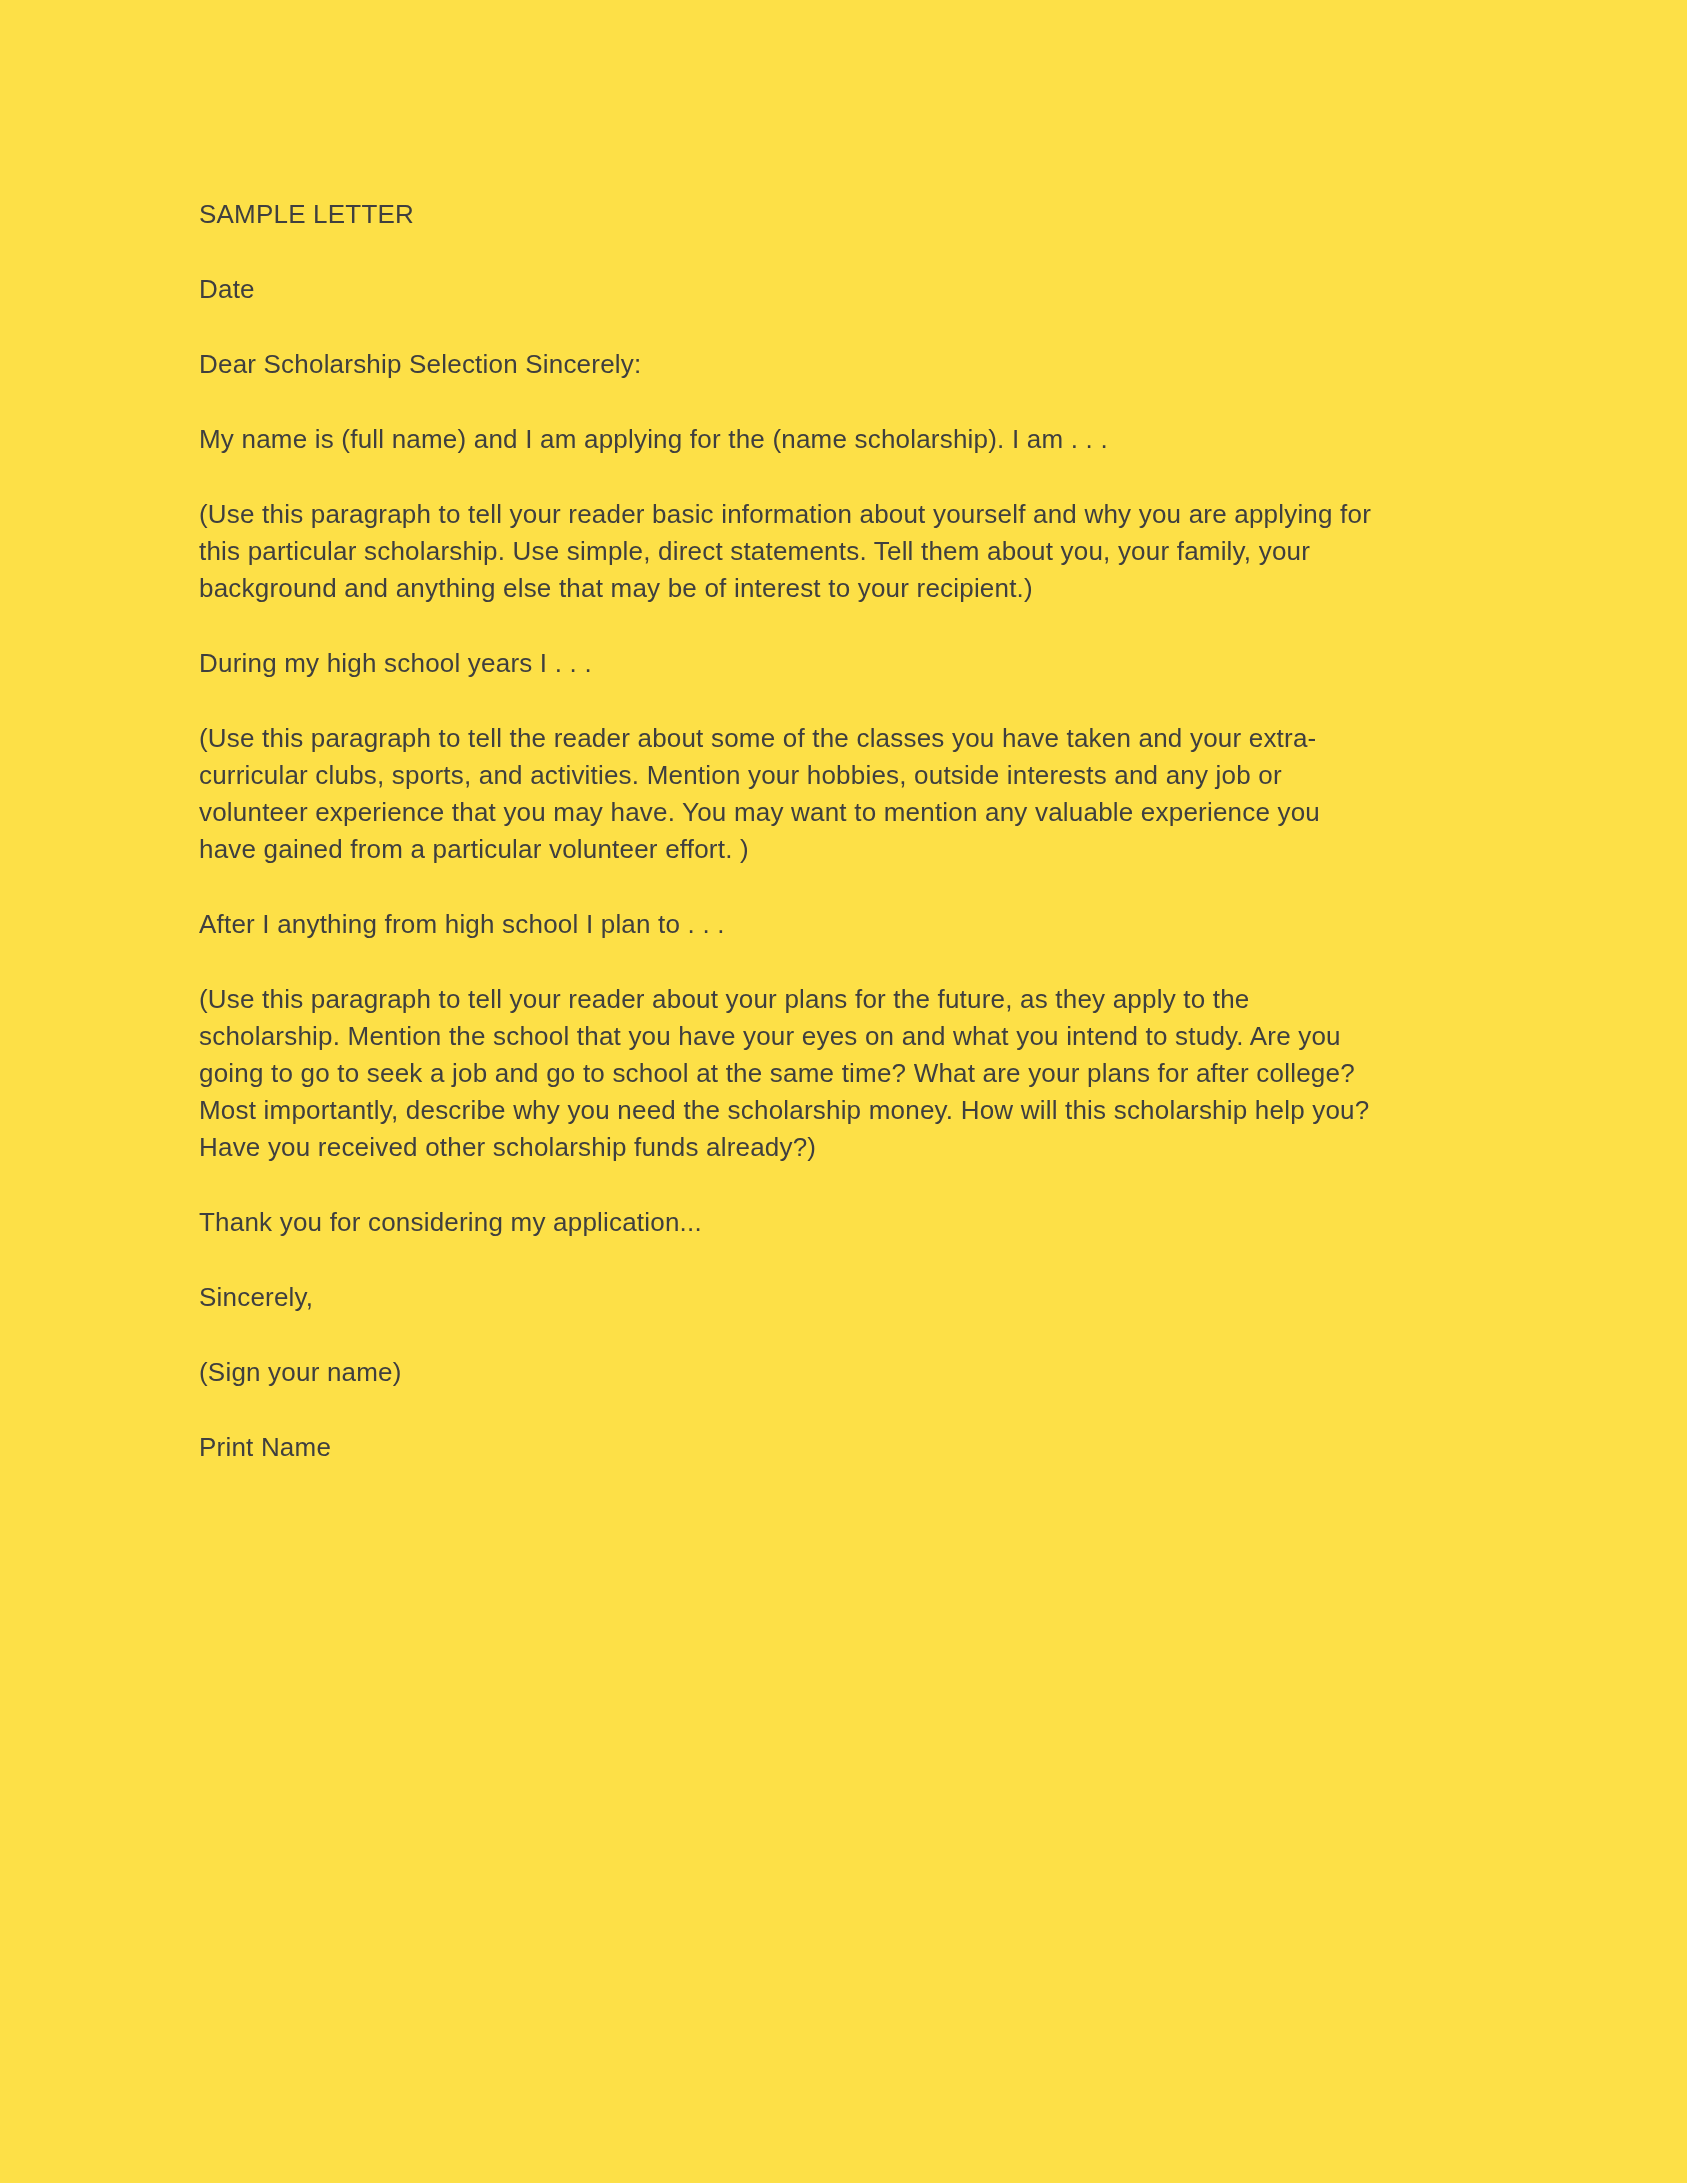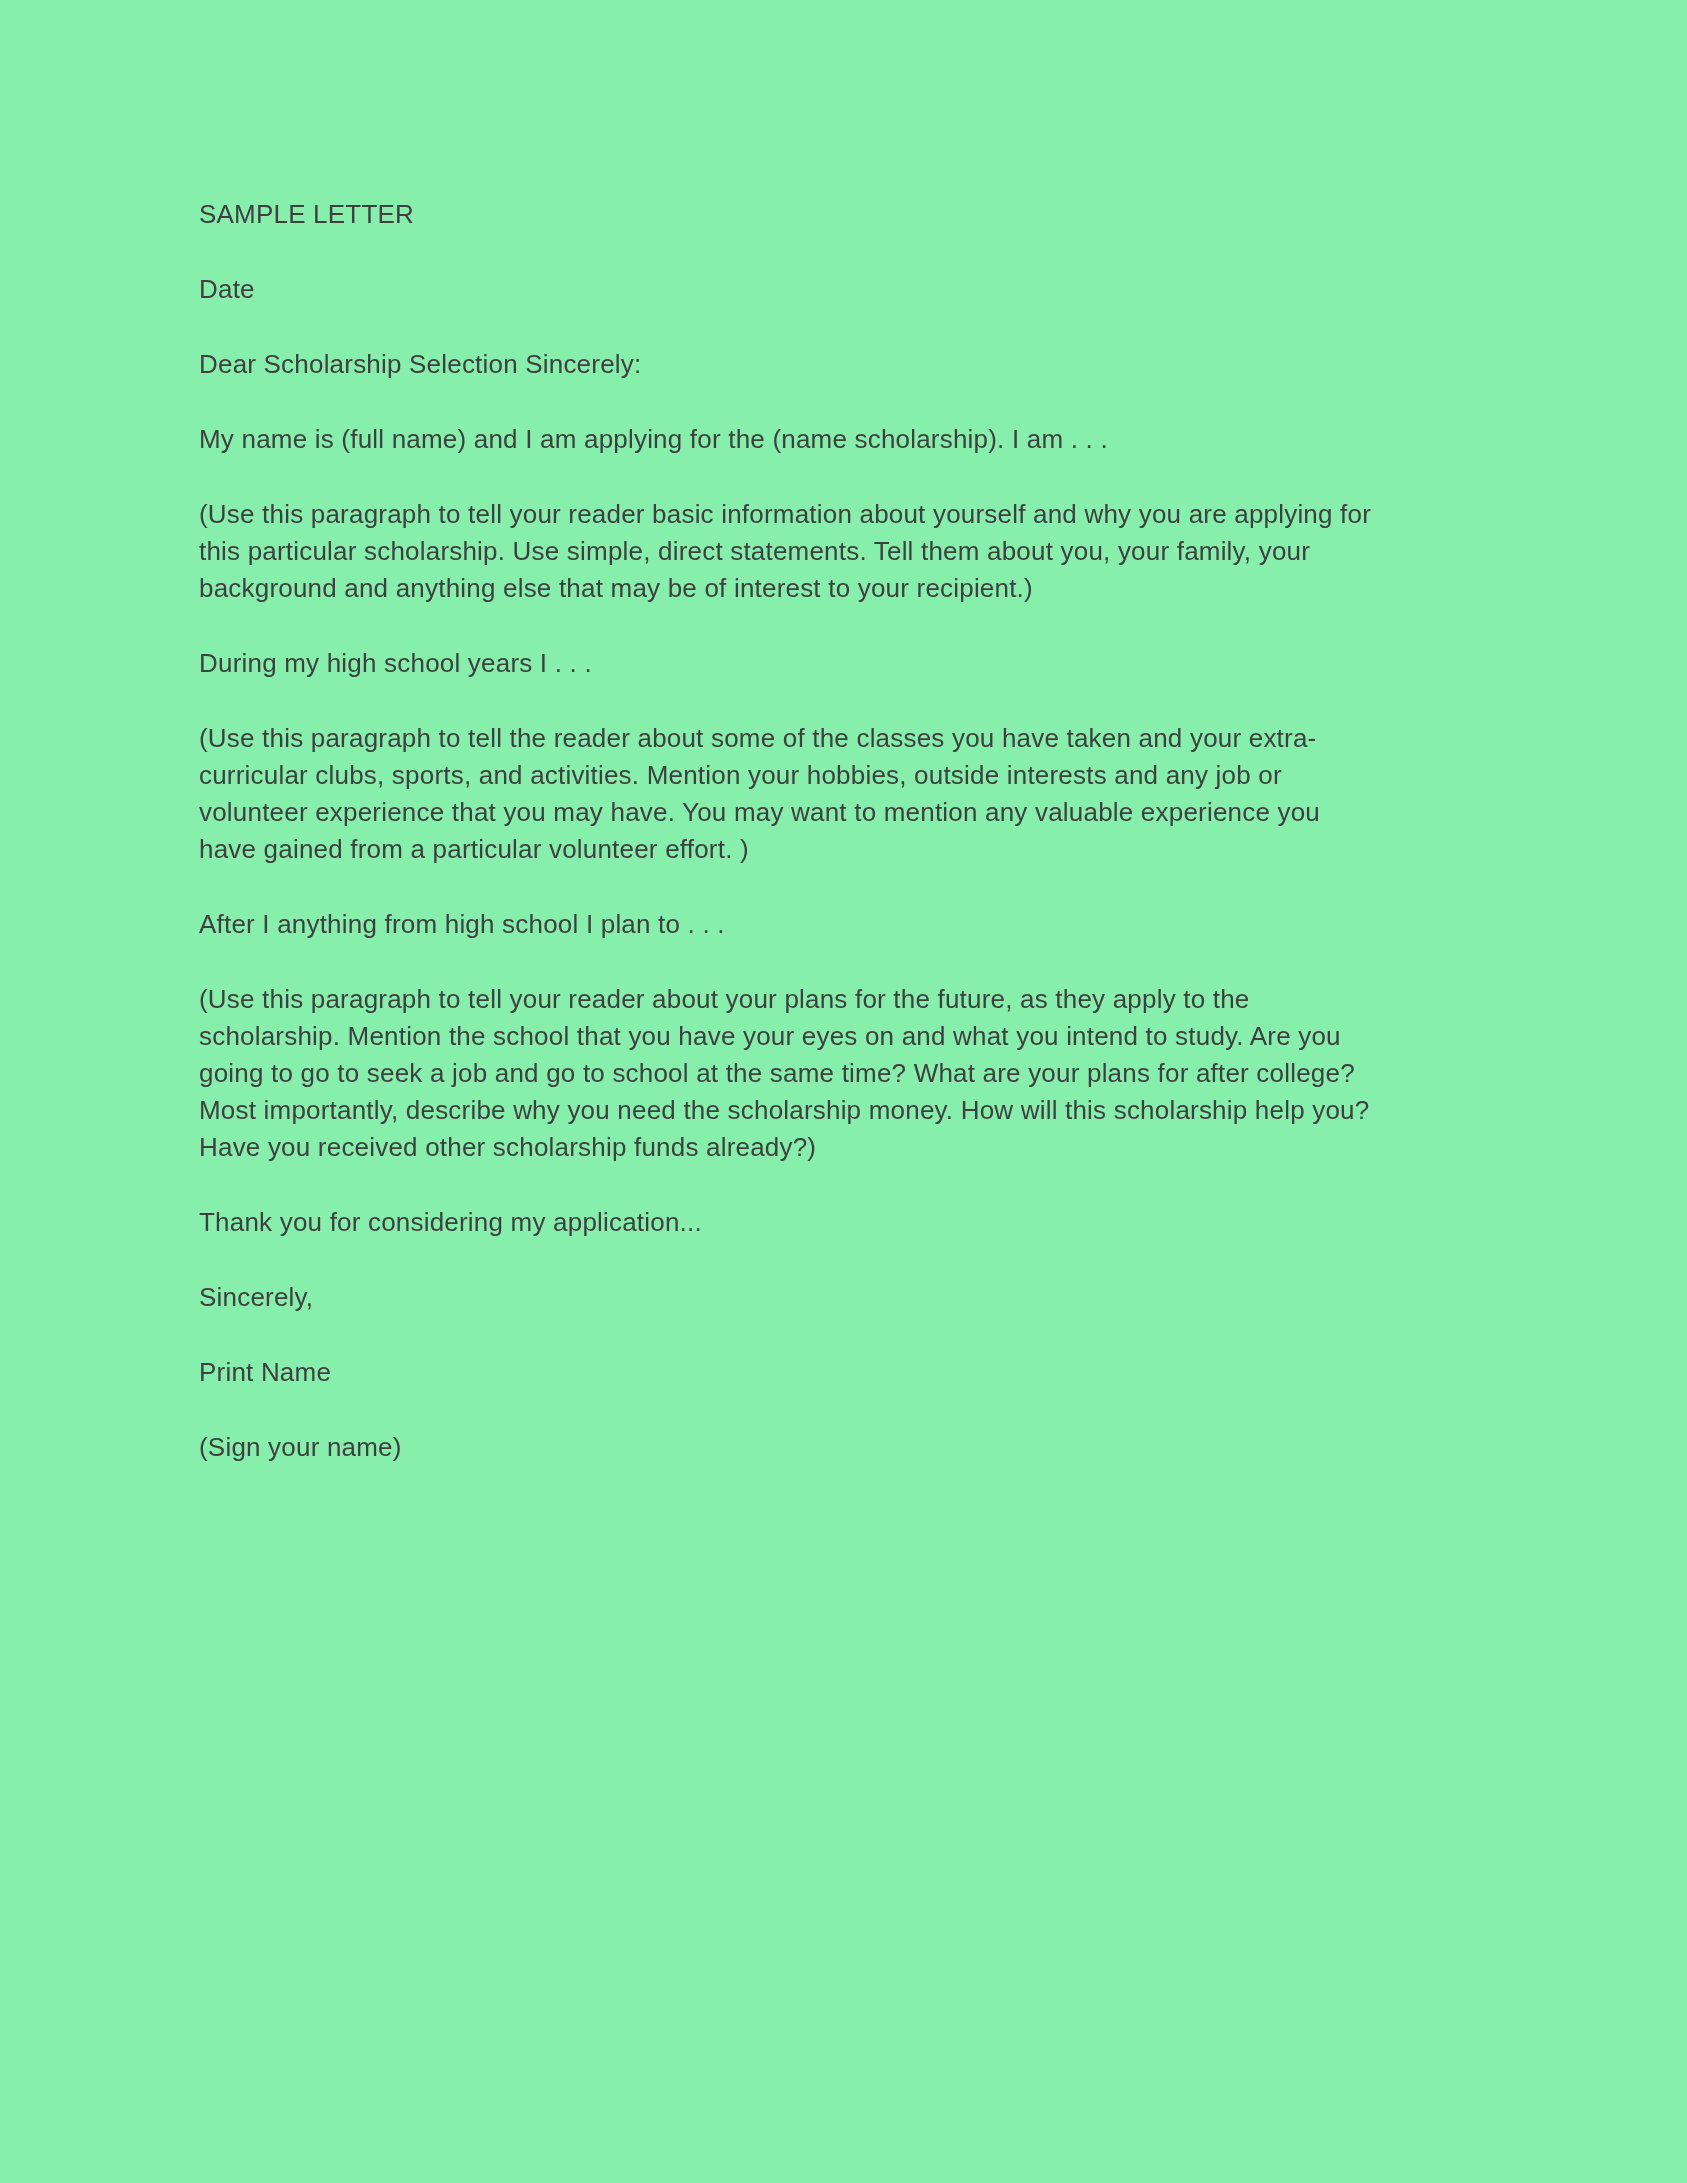--- a/index.html
+++ b/index.html
@@ -4,21 +4,21 @@
 <style>
   html, body {
     margin: 0;
     padding: 0;
     background: #ffffff;
   }
   .page {
     position: relative;
     width: 1687px;
     height: 2184px;
-    background: #86efac;
+    background: #fde047;
     overflow: hidden;
   }
   .letter-content {
     position: absolute;
     left: 199px;
     top: 196px;
     width: 1415px;
   }
   .letter-content p {
     margin: 0 0 38px 0;
@@ -63,18 +63,18 @@
 going to go to seek a job and go to school at the same time? What are your plans for after college?
 Most importantly, describe why you need the scholarship money. How will this scholarship help you?
 Have you received other scholarship funds already?)</p>
 
     <p>Thank you for considering my application...</p>
 
 
 
     <p>Sincerely,</p>
 
+    <p>(Sign your name)</p>
+
     <p>Print Name</p>
-
-    <p>(Sign your name)</p>
   </div>
 </div>
 
 
 </body></html>

